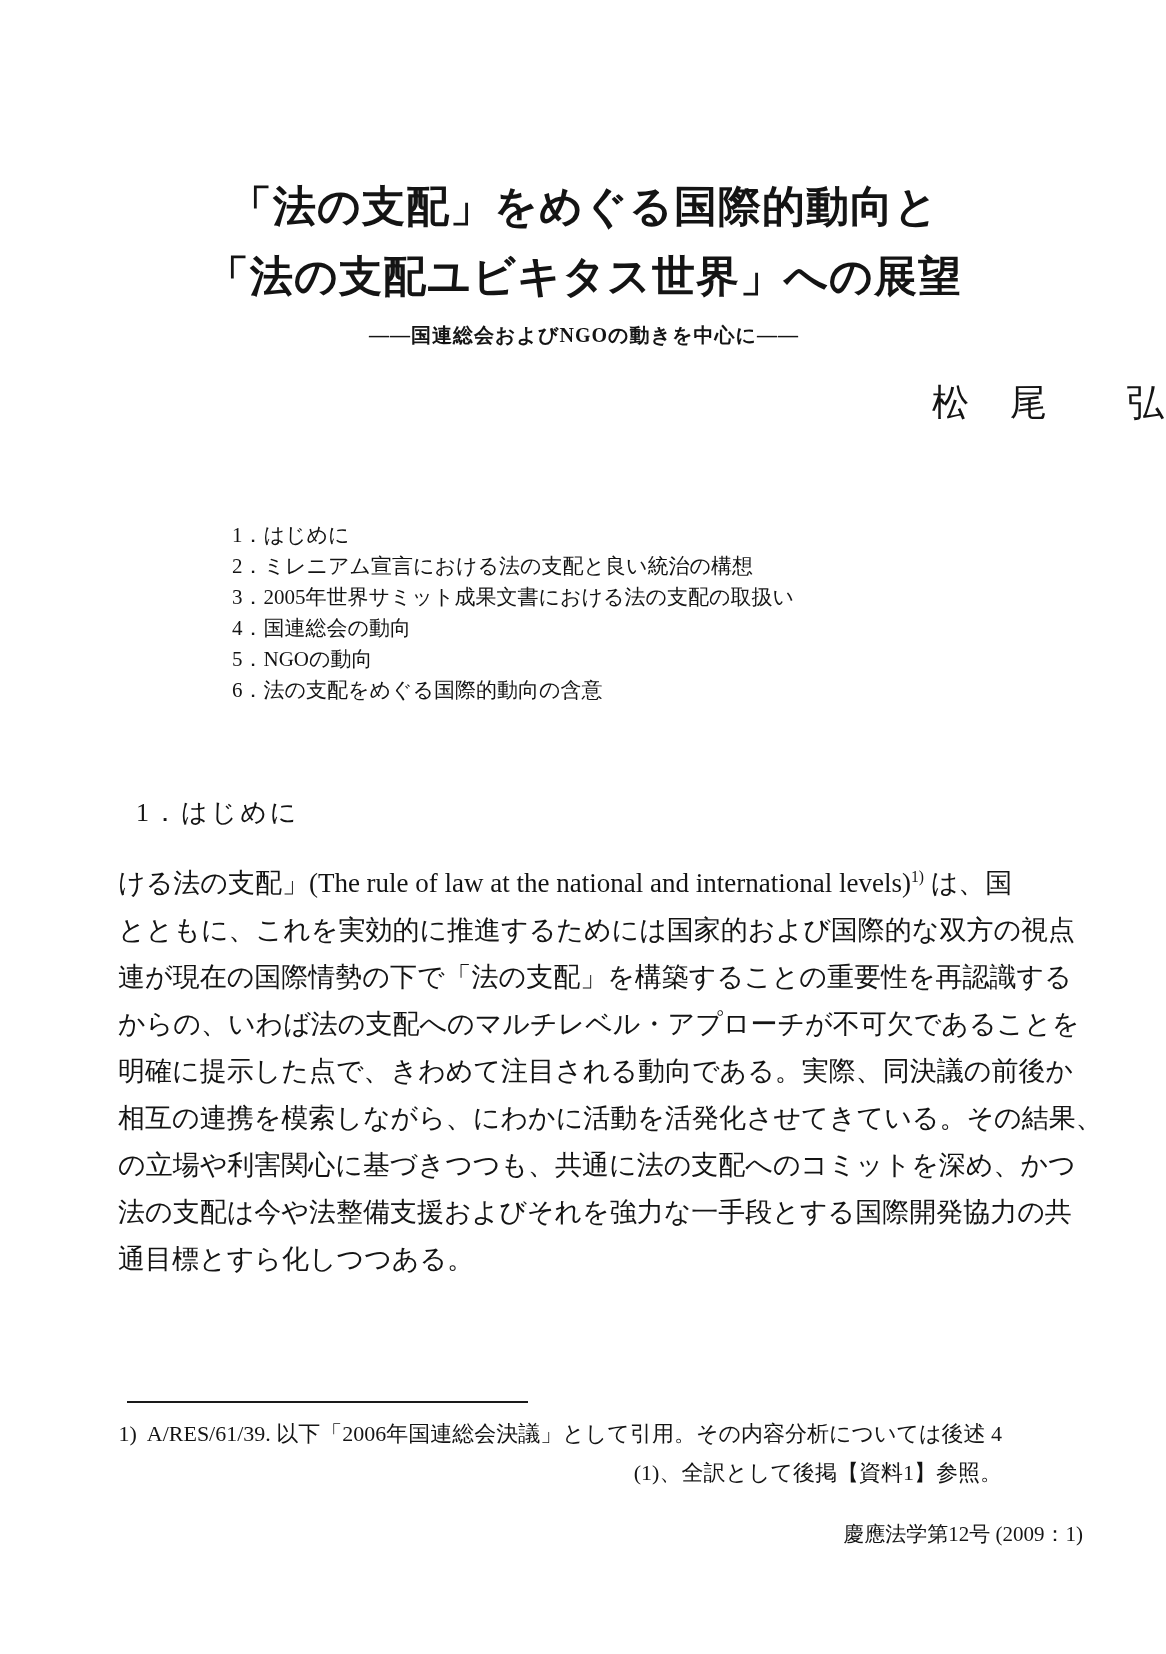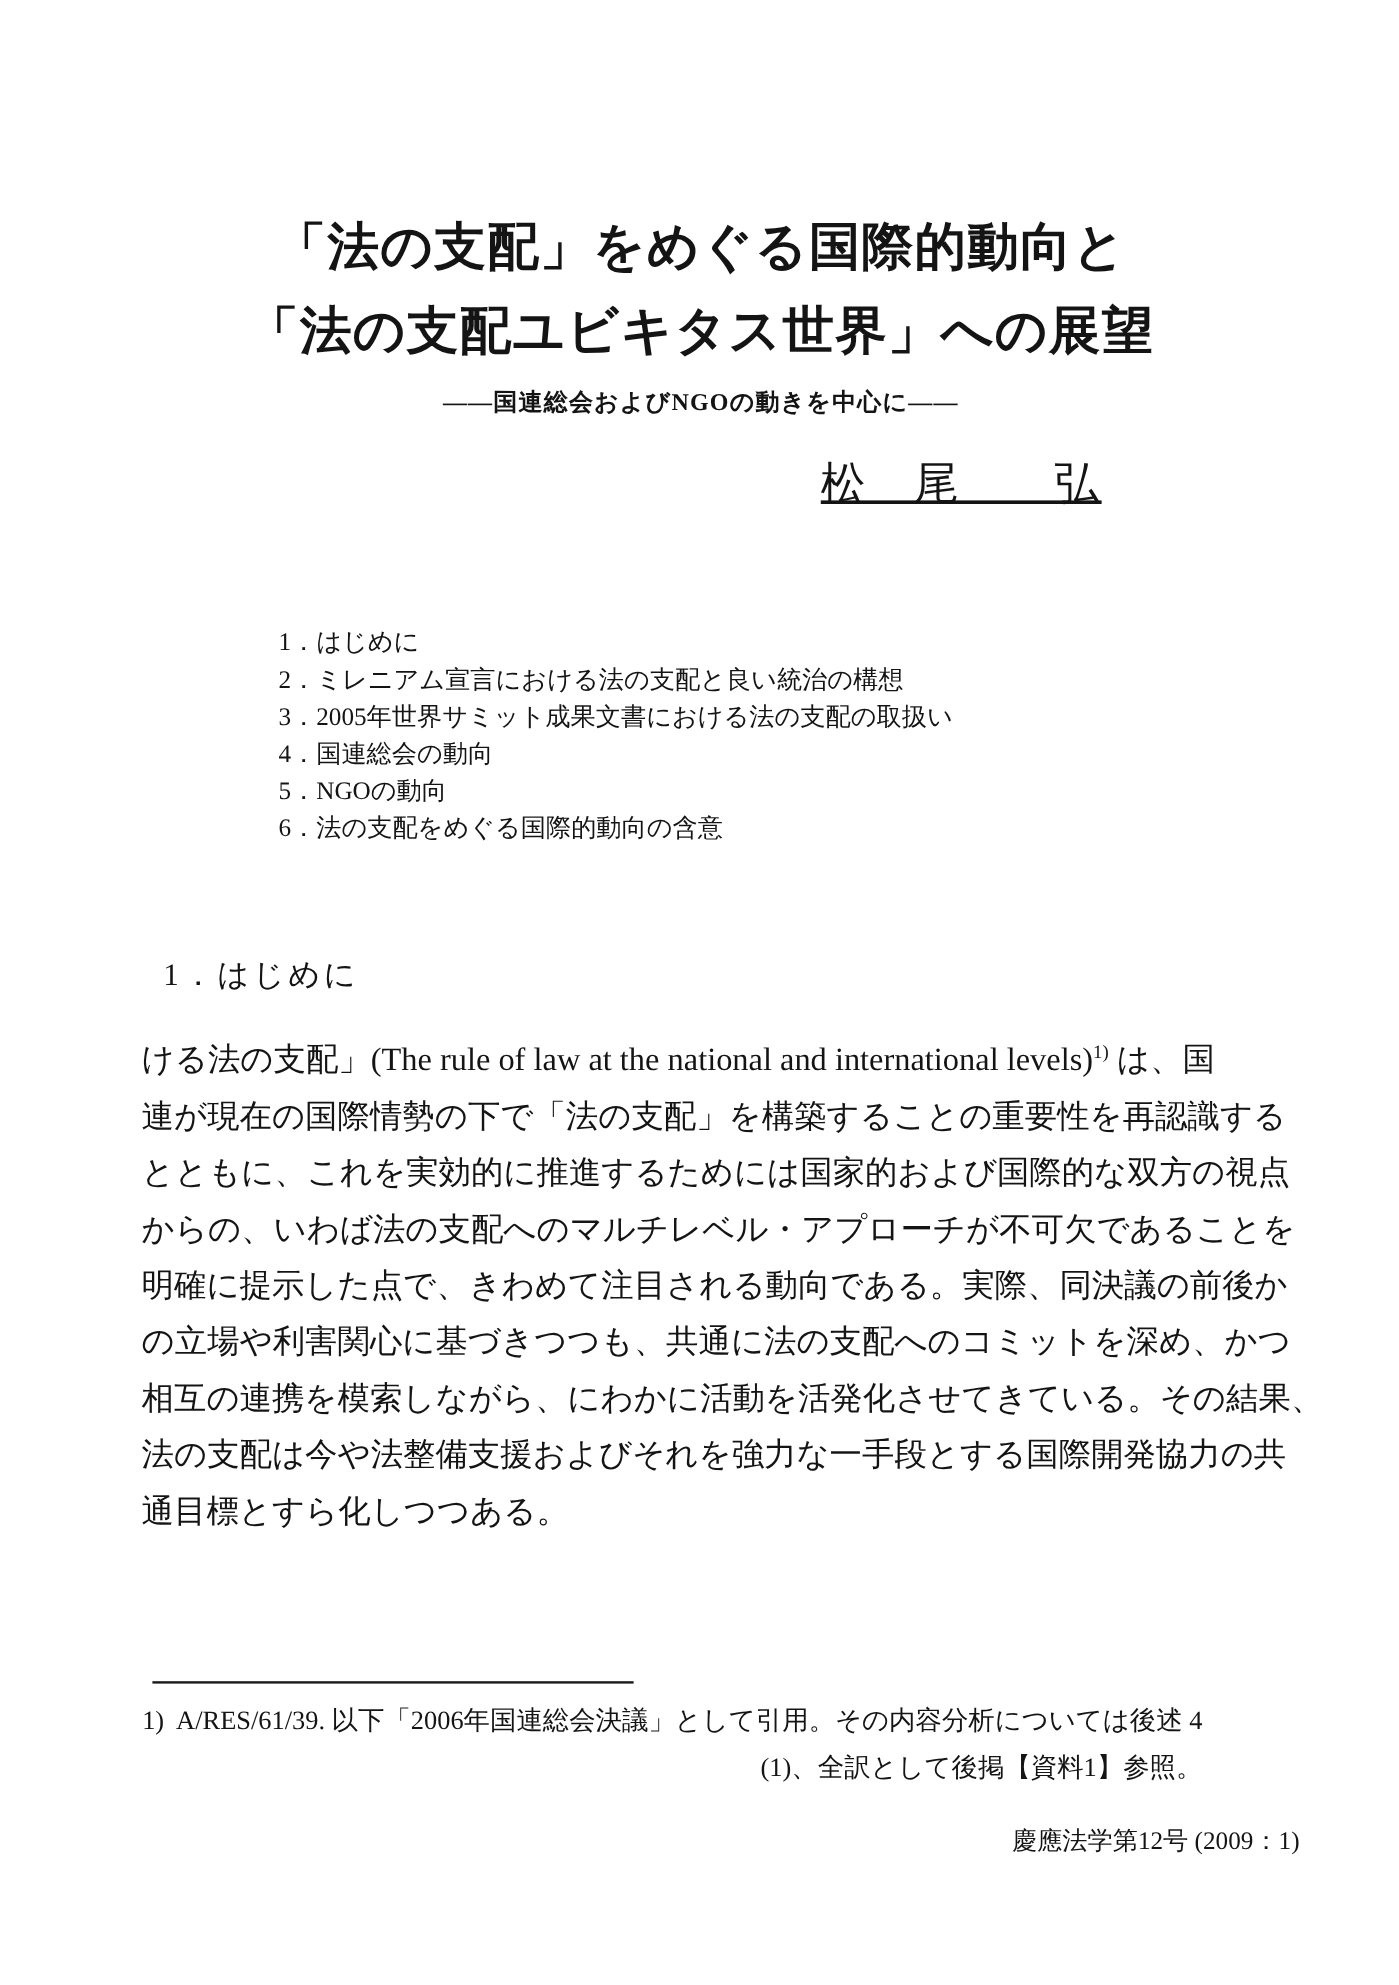--- a/index.html
+++ b/index.html
@@ -38,26 +38,24 @@
     letter-spacing: 1px;
     white-space: nowrap;
   }
   
   .author-line {
     position: absolute;
     top: 378px;
     left: 0;
     width: 100%;
     box-sizing: border-box;
-    padding-right: 248px;
     text-align: right;
     font-size: 37px;
     letter-spacing: 2px;
     white-space: nowrap;
-    text-decoration: underline;
   }
   
   .toc {
     position: absolute;
     top: 520px;
     left: 232px;
     font-size: 21px;
     line-height: 31px;
   }
   .toc-item {
@@ -158,26 +156,26 @@
     <div class="toc-item">3．2005年世界サミット成果文書における法の支配の取扱い</div>
     <div class="toc-item">4．国連総会の動向</div>
     <div class="toc-item">5．NGOの動向</div>
     <div class="toc-item">6．法の支配をめぐる国際的動向の含意</div>
   </div>
 
   <div class="section-heading">1．はじめに</div>
 
   <div class="body-text">
     <div class="body-line"><span>ける法の支配」(The rule of law at the national and international levels)</span><span class="sup">1)</span><span> は、国</span></div>
+    <div class="body-line">とともに、これを実効的に推進するためには国家的および国際的な双方の視点</div>
     <div class="body-line">連が現在の国際情勢の下で「法の支配」を構築することの重要性を再認識する</div>
-    <div class="body-line">とともに、これを実効的に推進するためには国家的および国際的な双方の視点</div>
     <div class="body-line">からの、いわば法の支配へのマルチレベル・アプローチが不可欠であることを</div>
     <div class="body-line">明確に提示した点で、きわめて注目される動向である。実際、同決議の前後か</div>
+    <div class="body-line">相互の連携を模索しながら、にわかに活動を活発化させてきている。その結果、</div>
     <div class="body-line">の立場や利害関心に基づきつつも、共通に法の支配へのコミットを深め、かつ</div>
-    <div class="body-line">相互の連携を模索しながら、にわかに活動を活発化させてきている。その結果、</div>
     <div class="body-line">法の支配は今や法整備支援およびそれを強力な一手段とする国際開発協力の共</div>
     <div class="body-line last">通目標とすら化しつつある。</div>
   </div>
 
   <div class="footnote-rule"></div>
 
   <div class="footnote">
     <div class="footnote-line1"><span class="footnote-marker">1)</span><span>A/RES/61/39. 以下「2006年国連総会決議」として引用。その内容分析については後述 4</span></div>
     <div class="footnote-line2">(1)、全訳として後掲【資料1】参照。</div>
   </div>

